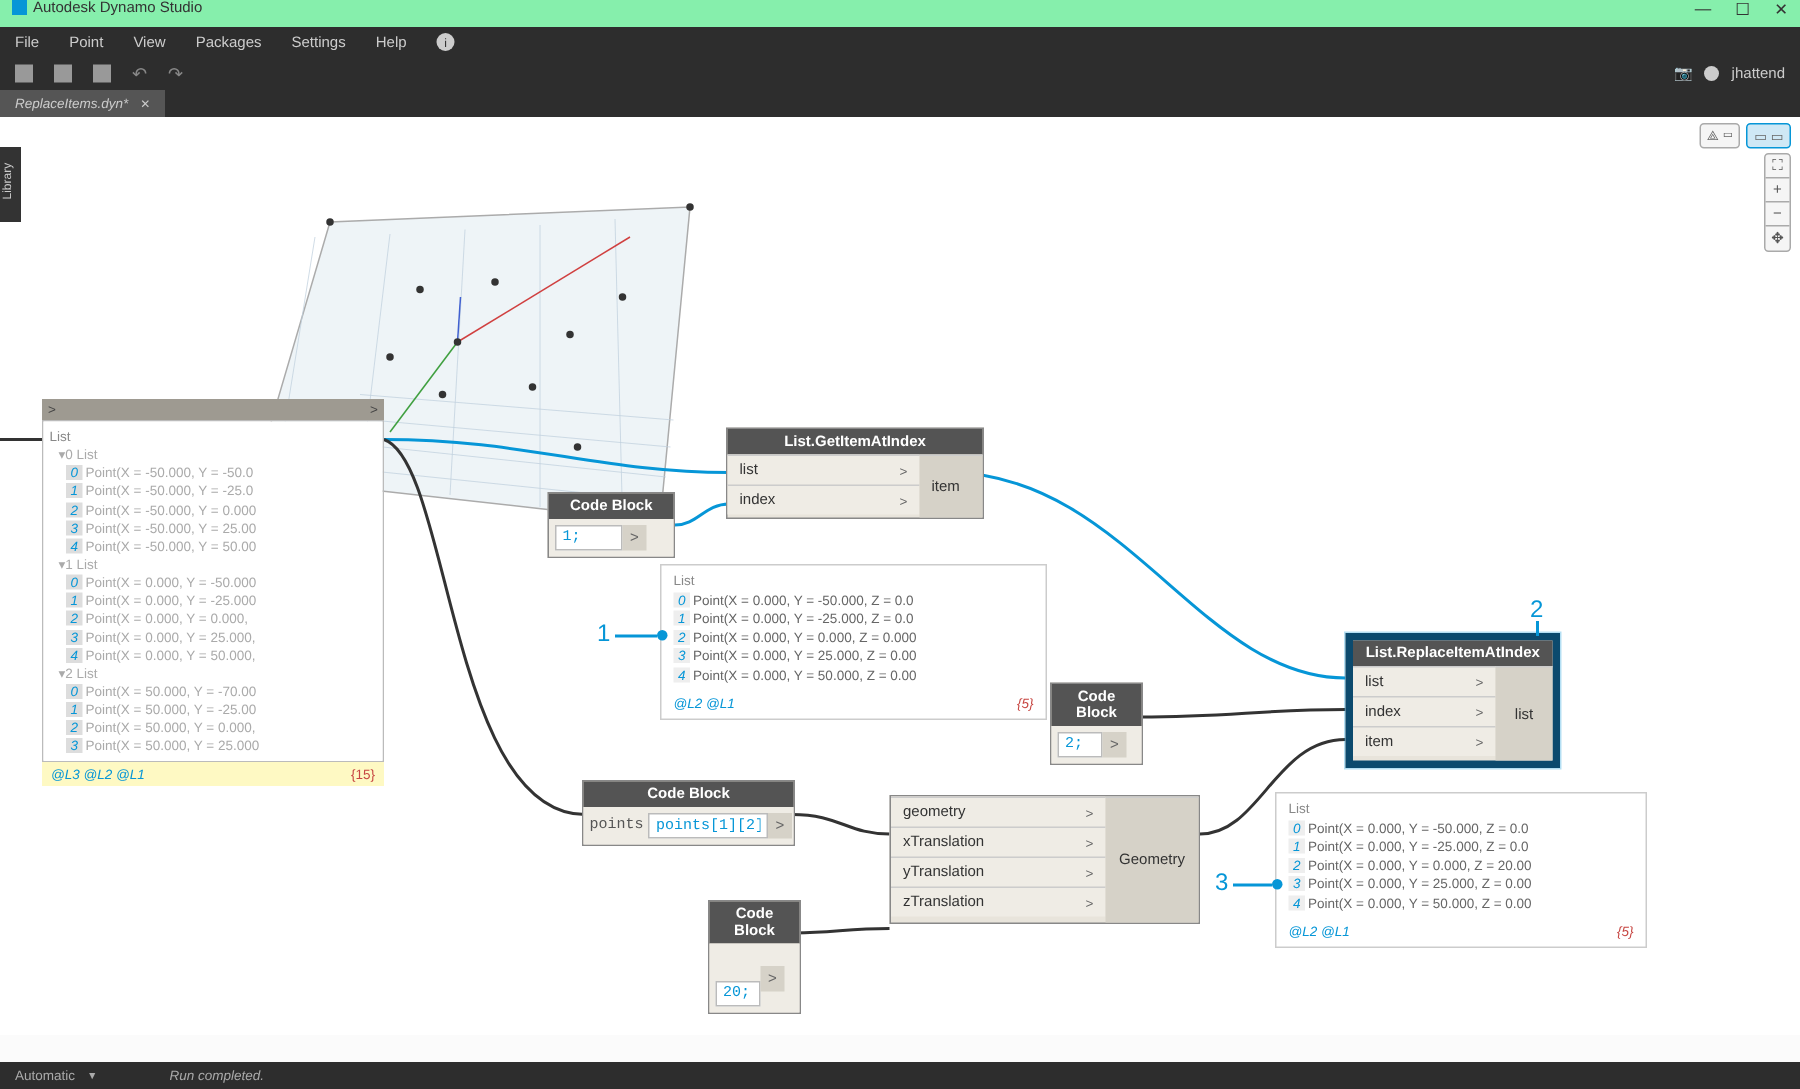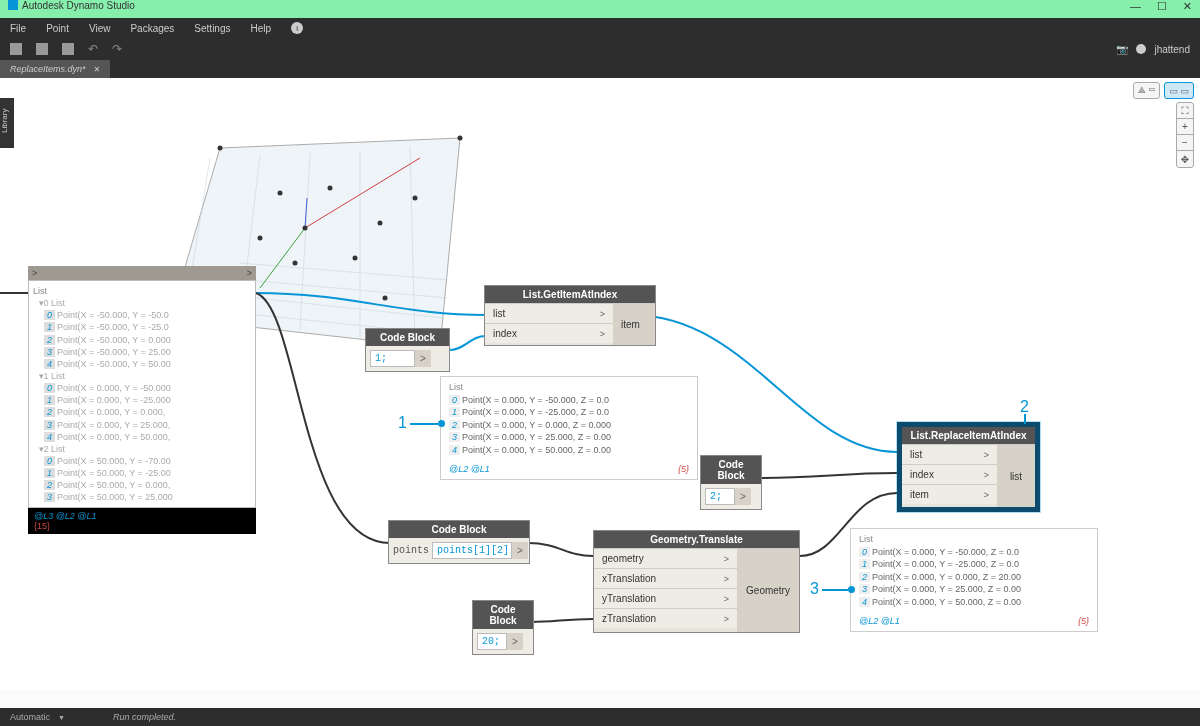--- a/index.html
+++ b/index.html
@@ -54,21 +54,21 @@
 .codeblock-out { background: #d6d2c8; color: #666; padding: 3px 5px; font-size: 10px; }
 
 
 .watch-node { position: absolute; left: 28px; top: 188px; width: 228px; }
 .watch-header { background: #545454; color: #fff; text-align: center; padding: 3px; font-size: 10px; font-weight: bold; }
 .watch-io { background: #9e9a91; height: 14px; display: flex; justify-content: space-between; padding: 0 4px; align-items: center; color: #444; font-size: 9px; }
 .watch-content { background: #fff; border: 1px solid #bbb; height: 228px; overflow: auto; padding: 4px; font-family: 'Courier New', monospace; font-size: 9px; color: #555; line-height: 1.35; }
 .watch-content .idx { background: #ddd; padding: 0 3px; color: #0696d7; font-style: italic; margin-right: 2px; }
 .watch-content .list-label { color: #888; }
 .watch-content .tree { color: #aaa; margin-left: 6px; }
-.watch-footer { background: #000000; display: flex; justify-content: space-between; padding: 3px 6px; font-size: 9px; flex-direction: column; }
+.watch-footer { background: #fef9c3; display: flex; justify-content: space-between; padding: 3px 6px; font-size: 9px; }
 .watch-footer .levels { color: #0696d7; font-style: italic; }
 .watch-footer .count { color: #c74642; }
 
 
 .preview { position: absolute; background: #fff; border: 1px solid #ccc; padding: 4px 8px; font-family: 'Courier New', monospace; font-size: 9px; color: #666; line-height: 1.4; }
 .preview .idx { background: #eee; padding: 0 3px; color: #0696d7; font-style: italic; margin-right: 2px; }
 .preview .list-label { color: #888; }
 .preview-footer { display: flex; justify-content: space-between; margin-top: 6px; }
 .preview-footer .levels { color: #0696d7; font-style: italic; }
 .preview-footer .count { color: #c74642; font-style: italic; }
@@ -277,27 +277,26 @@
     <div class="codeblock-body">
       <span style="font-family:Courier New;font-size:10px;color:#555;margin-right:3px">points</span>
       <input style="width: 80px;" value="points[1][2];">
       <span class="codeblock-out">&gt;</span>
     </div>
   </div>
 
   <div class="node" style="left:472px;top:522px;width:62px">
     <div class="node-header">Code Block</div>
     <div class="codeblock-body">
-      <input style="width: 30px;" value="20;">
+      <input style="width: 30px; margin-top: 21px;" value="20;">
       <span class="codeblock-out">&gt;</span>
     </div>
   </div>
 
   <div class="node" style="left:593px;top:452px;width:207px">
-    <div class="node-header">Geometry.Translate</div>
     <div class="node-body">
       <div class="node-ports" style="flex:1">
         <div class="port">
             <span>geometry</span>
             <span class="chev">&gt;</span>
           </div>
         <div class="port">
             <span>xTranslation</span>
             <span class="chev">&gt;</span>
           </div>

